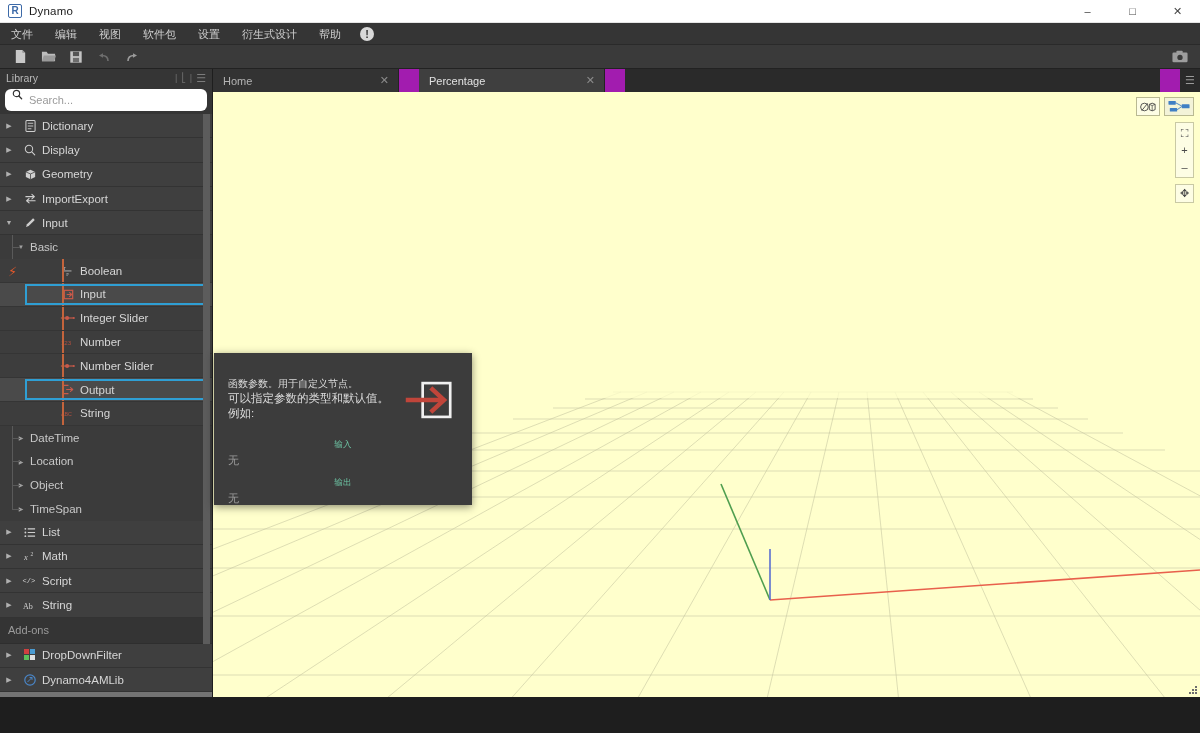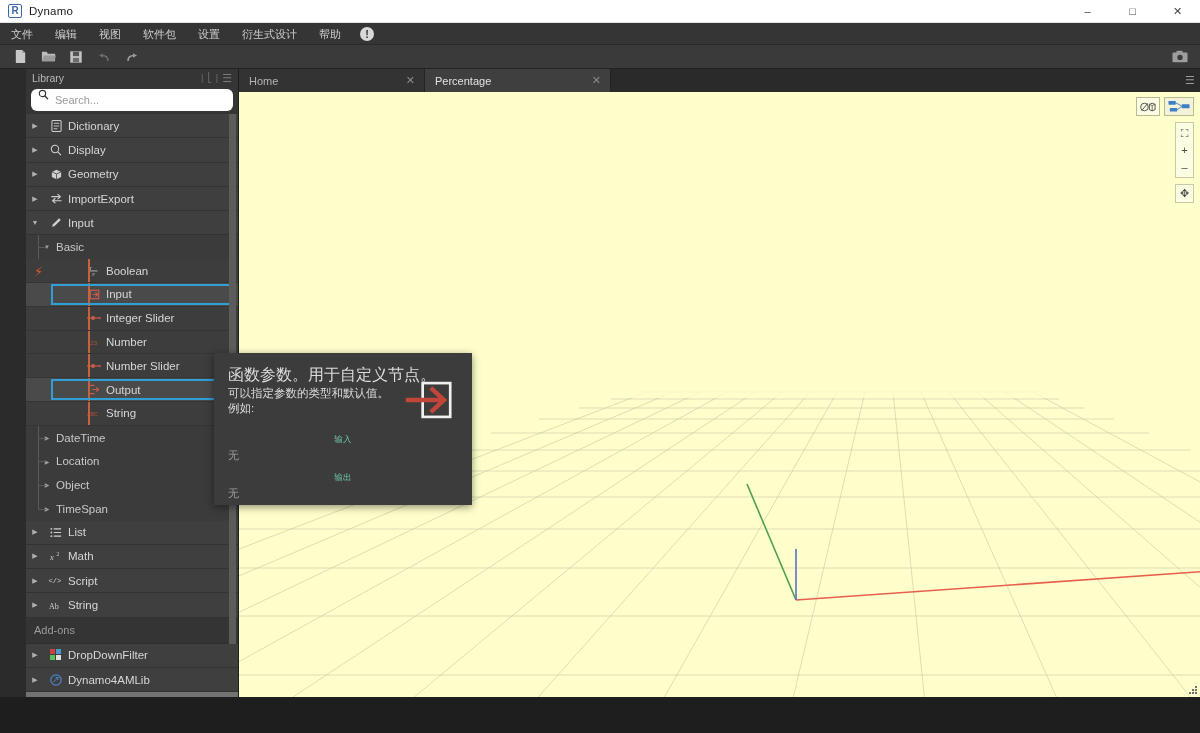--- a/index.html
+++ b/index.html
@@ -73,21 +73,20 @@
   
   .body { flex: 1; display: flex; min-height: 0; position: relative; }
 
   
   .library {
     width: 213px; background: #353535;
     display: flex; flex-direction: column;
     flex: 0 0 213px;
     border-right: 1px solid #1e1e1e;
     position: relative;
-    margin-left: 26px;
   }
   .lib-header {
     height: 18px; display: flex; align-items: center;
     background: #353535; padding: 0 6px;
     flex: 0 0 18px;
   }
   .lib-header-title { font-size: 10.5px; color: #b8b8b8; flex: 1; }
   .lib-header-icons { display: flex; align-items: center; gap: 4px; }
   .lh-ico { color: #6f6f6f; font-size: 9px; line-height: 1; }
   .lh-ico.lines { letter-spacing: 0; font-size: 11px; color: #7c7c7c; }
@@ -167,21 +166,21 @@
   }
   .lib-thumb {
     position: absolute; right: 1px; width: 7px;
     background: #5c5c5c; border-radius: 0;
   }
 
   
   .workspace { flex: 1; display: flex; flex-direction: column; min-width: 0; position: relative; }
   .tabbar {
     height: 23px; background: #a21caf; display: flex;
-    align-items: stretch; flex: 0 0 23px;
+    align-items: stretch; flex: 0 0 23px; gap: 20px;
   }
   .tab {
     width: 186px; display: flex; align-items: center;
     padding: 0 6px 0 10px; font-size: 11px;
     color: #b4b4b4; background: #333333;
     border-right: 1px solid #232323;
   }
   .tab.active { background: #3f3f3f; color: #e2e2e2; }
   .tab-label { flex: 1; white-space: nowrap; overflow: hidden; }
   .tab-close { color: #8b8b8b; font-size: 11px; padding: 0 3px; }
@@ -235,21 +234,21 @@
   }
 
   
   .tooltip {
     position: absolute; left: 214px; top: 284px;
     width: 258px; height: 152px;
     background: #3c3c3c; color: #d7d7d7;
     padding: 12px 14px; font-size: 11px;
     box-shadow: 0 2px 8px rgba(0,0,0,.45);
   }
-  .tt-line1 { font-size: 16px; color: #dcdcdc; }
+  .tt-line1 { font-size: 10px; color: #dcdcdc; margin-top: 12px; }
   .tt-line2 { font-size: 11.5px; color: #dcdcdc; margin-top: 0; max-width: 170px; }
   .tt-icon {
     position: absolute; right: 20px; top: 28px;
     width: 48px; height: 38px;
   }
   .tt-sec { margin-top: 18px; }
   .tt-sec-title { font-size: 8.5px; color: #6fcaa8; letter-spacing: .3px; text-align: center; }
   .tt-sec-val { font-size: 11px; color: #9a9a9a; margin-top: 2px; }
   .tt-sec.second { margin-top: 9px; }
 

